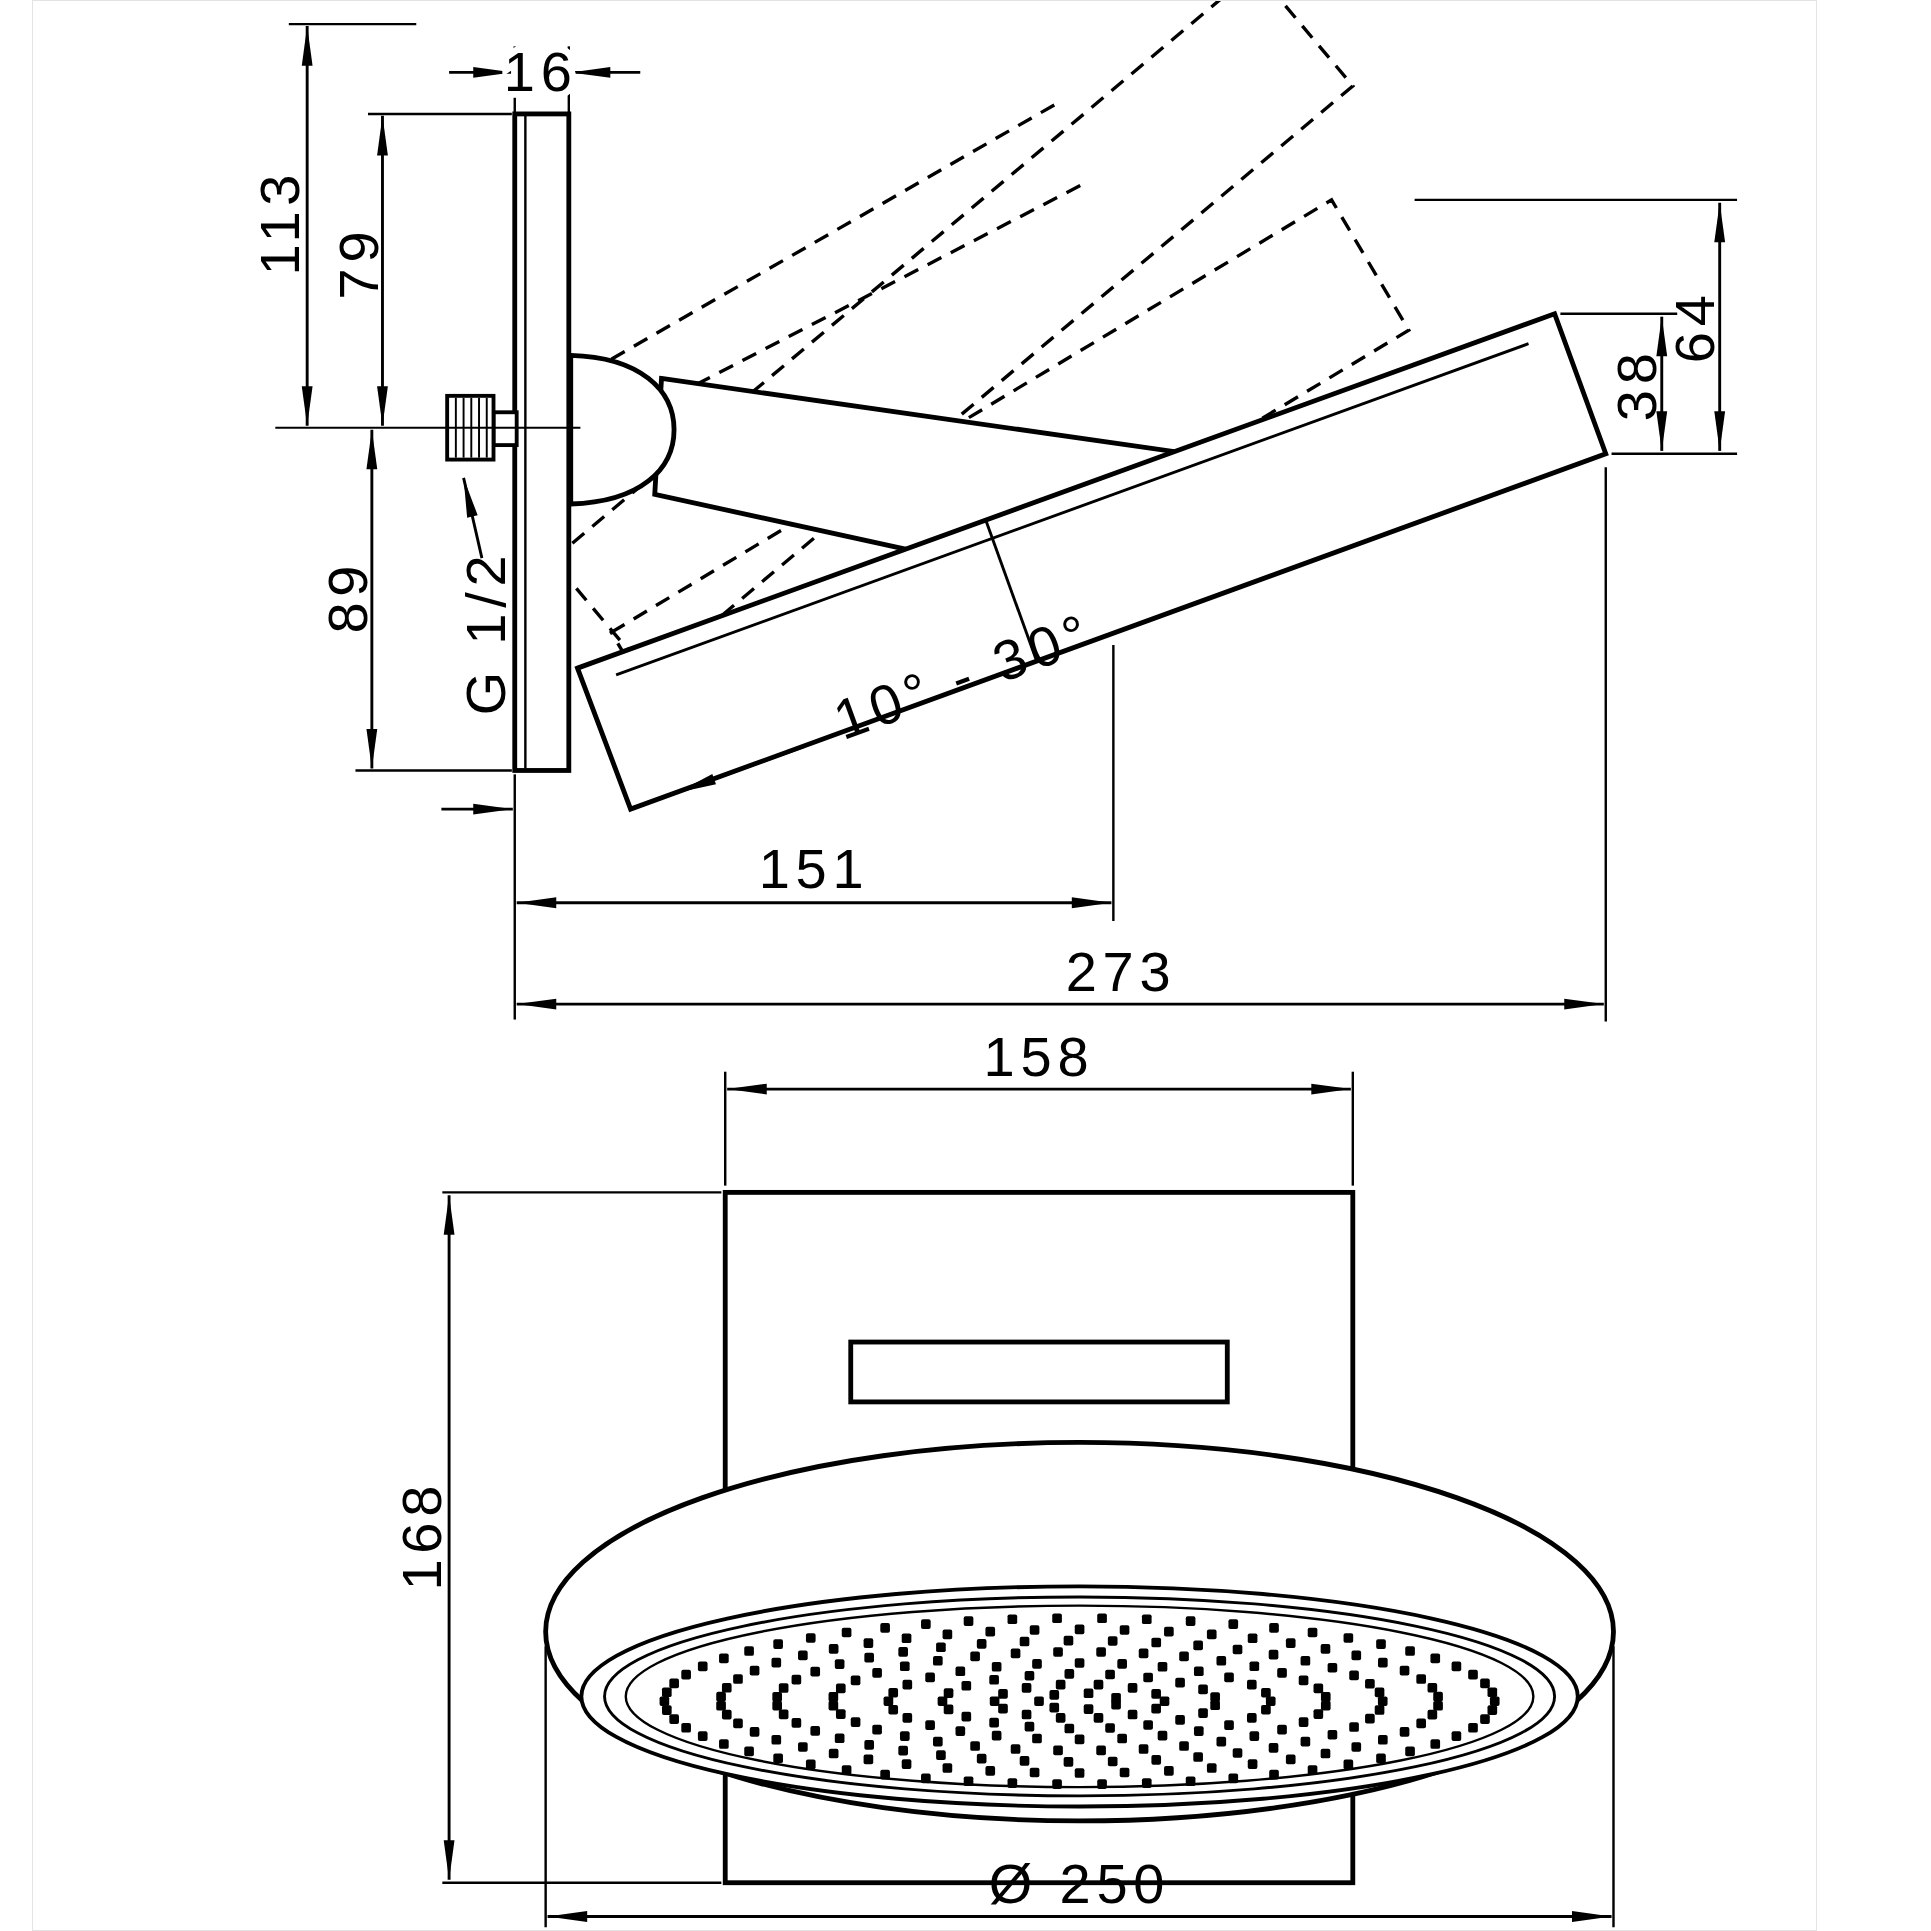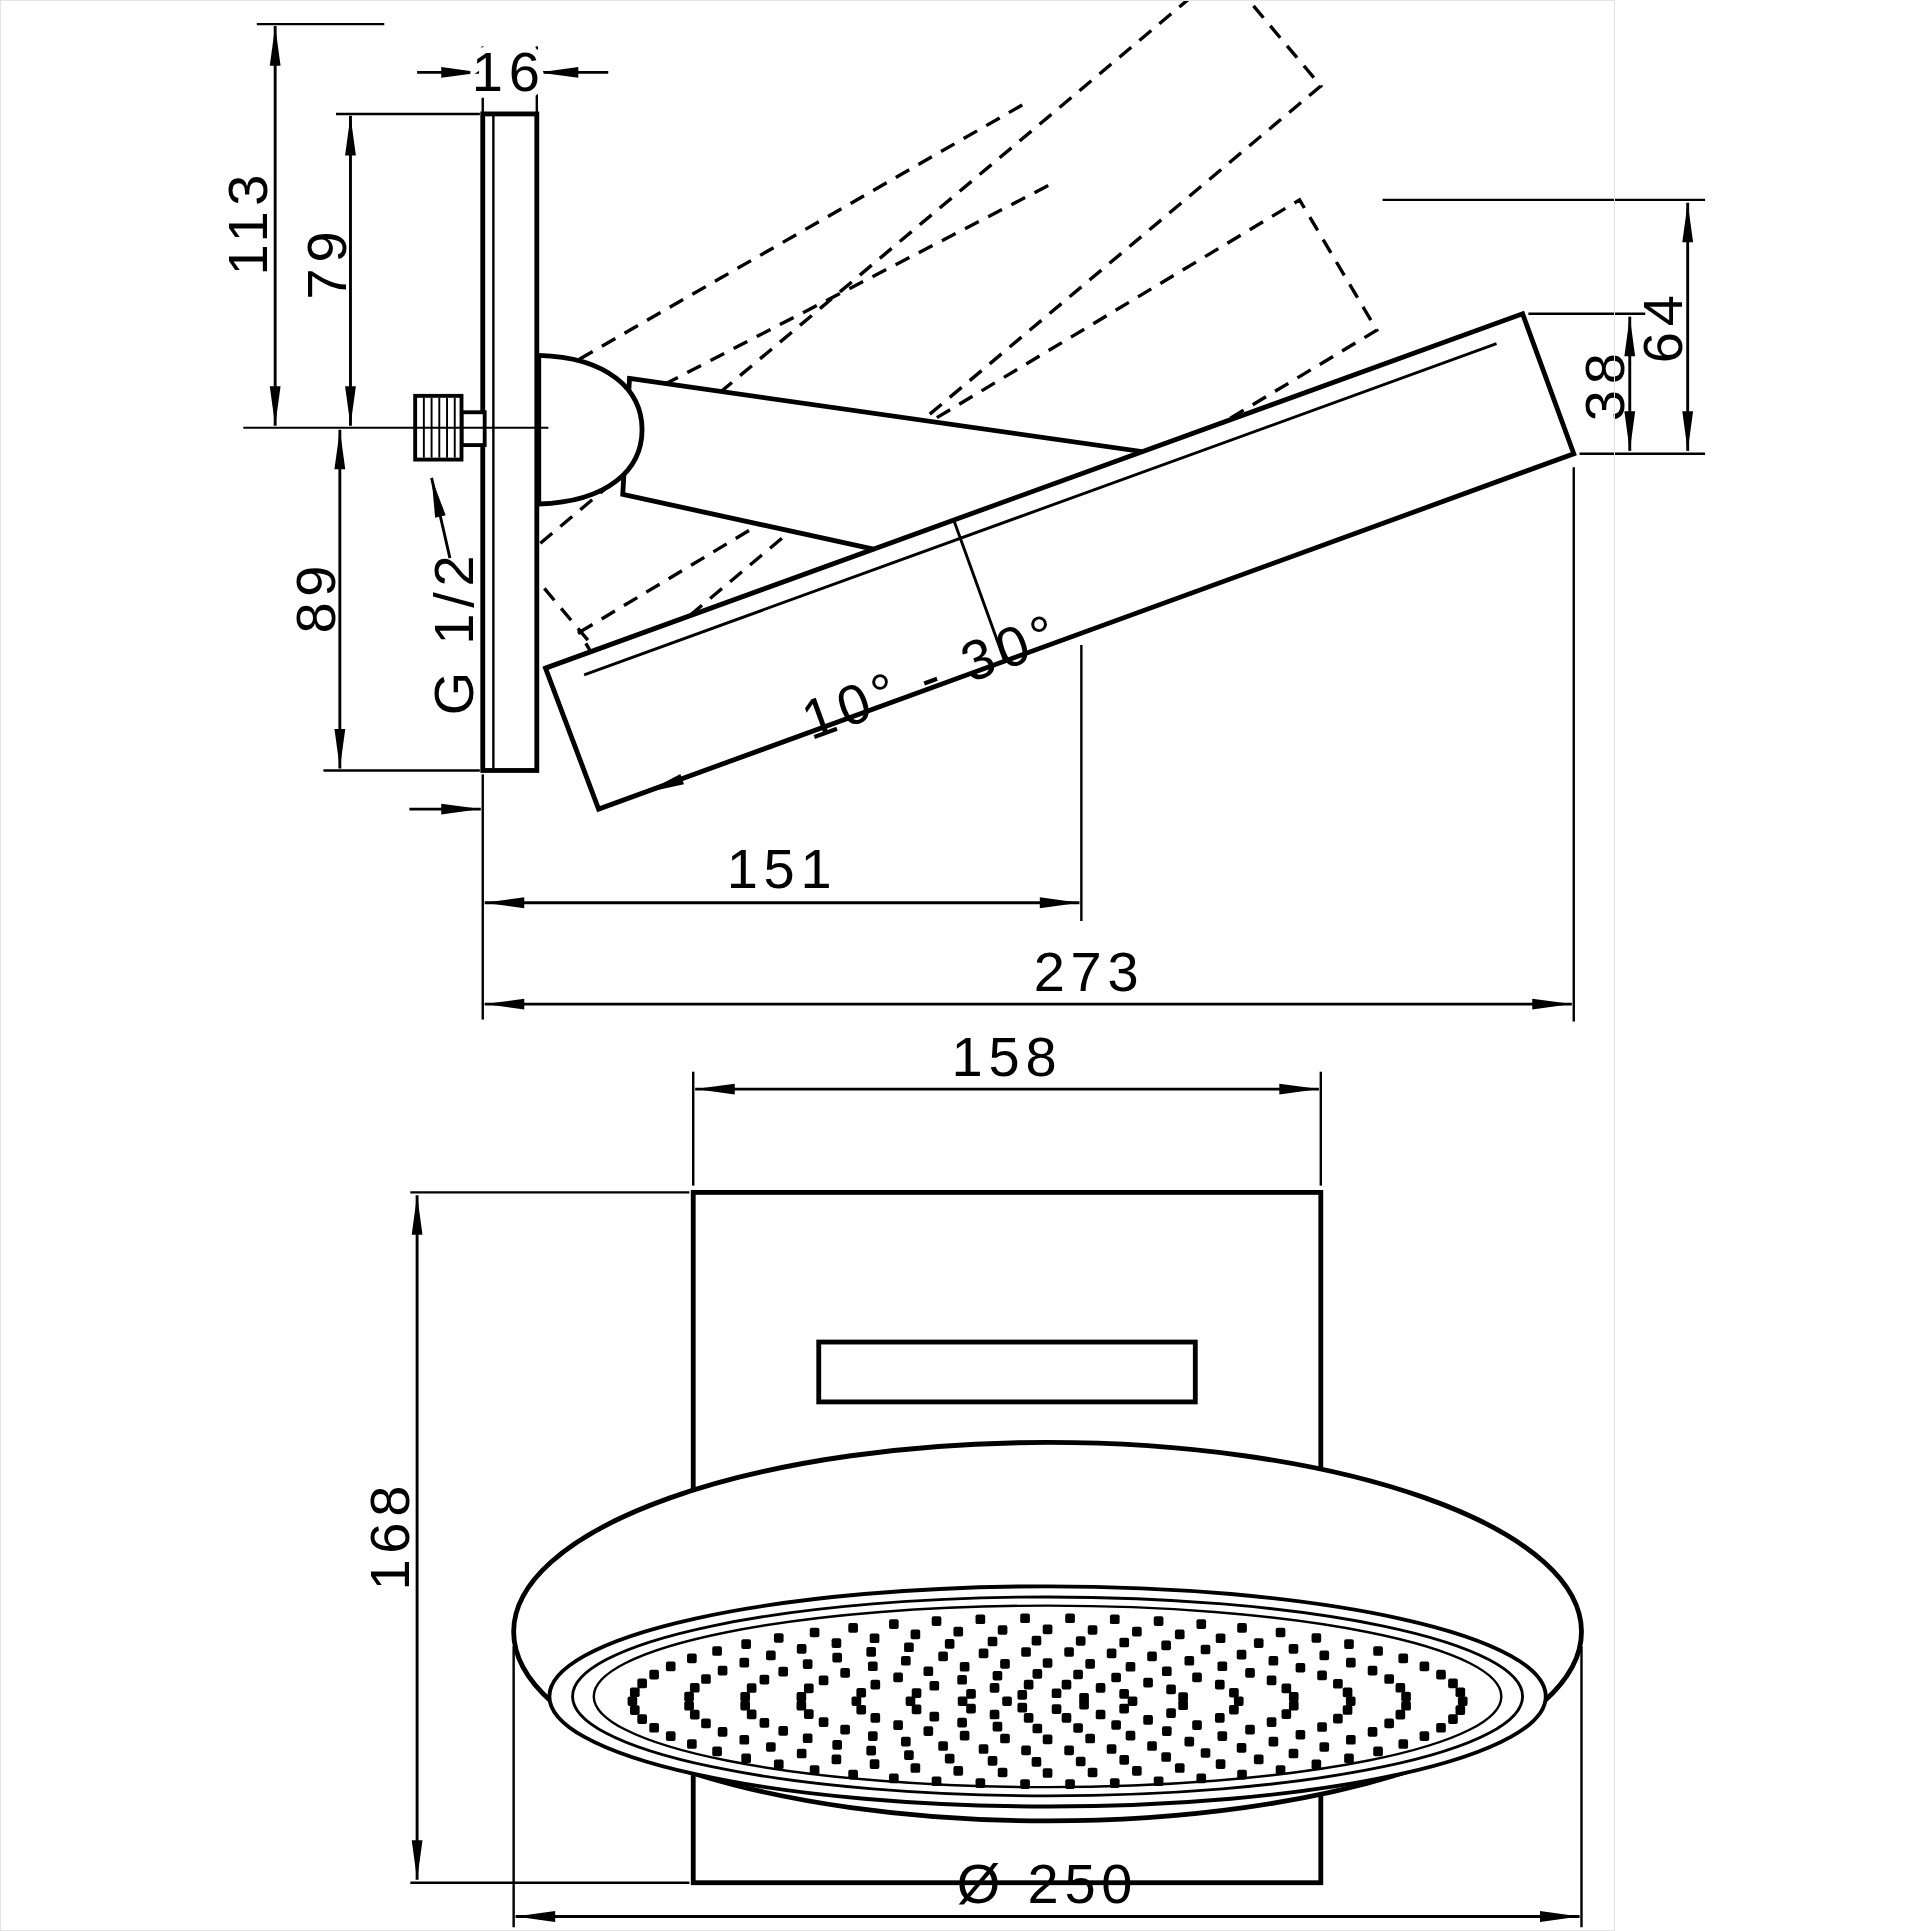--- a/index.html
+++ b/index.html
@@ -1,16 +1,16 @@
 <!DOCTYPE html>
 <html><head>
 <meta charset="utf-8">
 <style>
   html,body{margin:0;padding:0;background:#ffffff;}
-  .page{width:1615px;height:1931px;background:#ffffff;position:relative;outline:1.9px solid #e3e3e3;outline-offset:-1.9px;}
+  .page{width:1785px;height:1931px;background:#ffffff;position:relative;outline:1.9px solid #e3e3e3;outline-offset:-1.9px;margin-left:32px;}
   svg{display:block;}
   text{font-family:"Liberation Sans","DejaVu Sans",sans-serif;font-size:58px;letter-spacing:6px;fill:#000;}
   .geo{stroke:#000;stroke-width:5;fill:#fff;}
   .geo4{stroke:#000;stroke-width:4;fill:#fff;}
   .ln3{stroke:#000;stroke-width:3;fill:none;}
   .ln2{stroke:#000;stroke-width:2.5;fill:none;}
   .thin{stroke:#000;stroke-width:2;fill:none;}
   .dim{stroke:#000;stroke-width:3;fill:none;}
   .dash{stroke:#000;stroke-width:3.5;fill:none;stroke-dasharray:16 11;}
   .halo{stroke:#fff;stroke-width:14;paint-order:stroke;}

